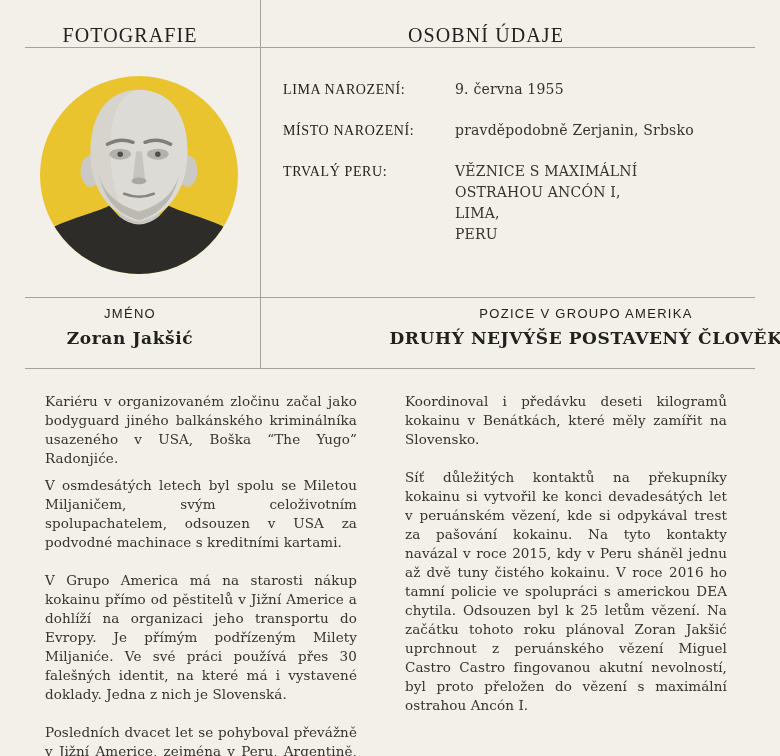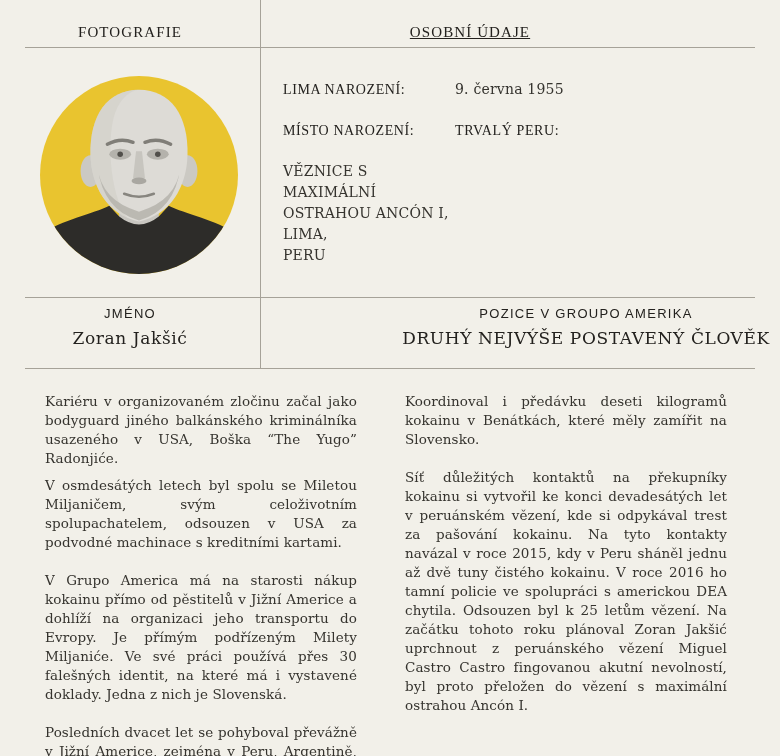--- a/index.html
+++ b/index.html
@@ -23,26 +23,26 @@
   
   .vline{position:absolute;left:260px;top:0;width:1px;height:368px;background:var(--divider);}
   .hline{position:absolute;left:25px;width:730px;height:1px;background:var(--divider);}
   .hline-top{top:47px}
   .hline-mid{top:297px}
   .hline-bot{top:368px}
   
   .section-title{
     position:absolute;top:24px;
     font-family:"Liberation Serif", serif;
-    font-size:15px;letter-spacing:1.1px;
+    font-size:20px;letter-spacing:1.1px;
     color:var(--heading-text);
     text-align:center;
   }
   .section-title-left{left:0;width:260px;}
-  .section-title-right{left:244px;width:452px;text-decoration:underline;}
+  .section-title-right{left:260px;width:452px;}
   
   .photo{position:absolute;left:40px;top:76px;width:198px;height:198px;}
   
   .info{
     position:absolute;left:283px;top:79px;width:465px;
     display:grid;grid-template-columns:172px 1fr;
     row-gap:20px;align-items:start;
     line-height:21px;
   }
   .info-label{
@@ -59,21 +59,21 @@
   .band{position:absolute;top:306px;text-align:center;}
   .band-left{left:0;width:260px;}
   .band-right{left:276px;width:620px;}
   .band-label{
     font-family:Liberation Sans, sans-serif;
     font-size:13px;letter-spacing:1.3px;
     color:var(--heading-text);
     margin-bottom:7px;
   }
   .band-value{
-    font-size:17px;font-weight:normal;
+    font-size:17px;font-weight:bold;
     letter-spacing:0.6px;
     color:var(--heading-text);
   }
   
   .bio-col{position:absolute;top:384px;font-size:13.5px;line-height:19px;letter-spacing:0.1px;}
   .bio-left{left:37px;width:328px;}
   .bio-right{left:397px;width:338px;}
   .bio-col p{margin:8px;text-align:justify;}
   .bio-col p.gap-before{margin-top:19px;}
 </style>
@@ -127,20 +127,21 @@
         <path d="M85 119 Q100 125 115 119" stroke="#87857f" stroke-width="2.6" fill="none" stroke-linecap="round"></path>
       </g>
     </svg>
   </div>
 
   <div class="info">
     <div class="info-label">LIMA NAROZENÍ:</div>
     <div class="info-value">9. června 1955</div>
 
     <div class="info-label">MÍSTO NAROZENÍ:</div>
+    <div class="info-value">pravděpodobně Zerjanin, Srbsko</div>
 
     <div class="info-label">TRVALÝ PERU:</div>
     <div class="info-value">VĚZNICE S MAXIMÁLNÍ
 OSTRAHOU ANCÓN I,
 LIMA,
 PERU</div>
   </div>
 
   <div class="band band-left">
     <div class="band-label">JMÉNO</div>

